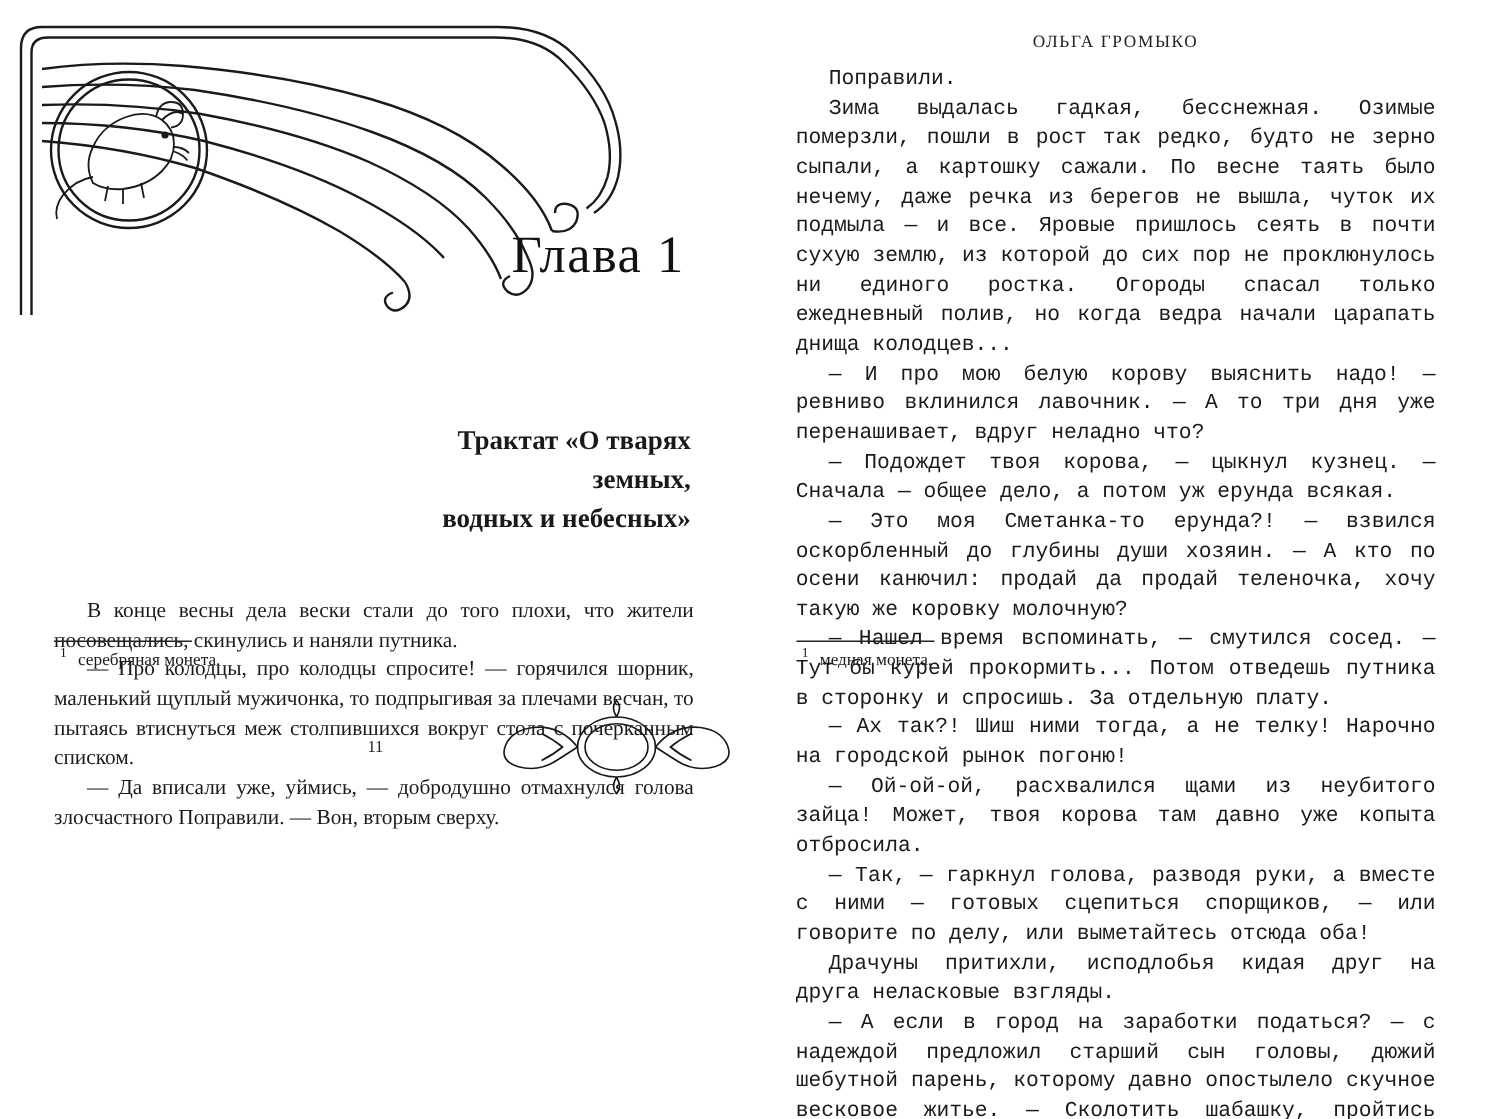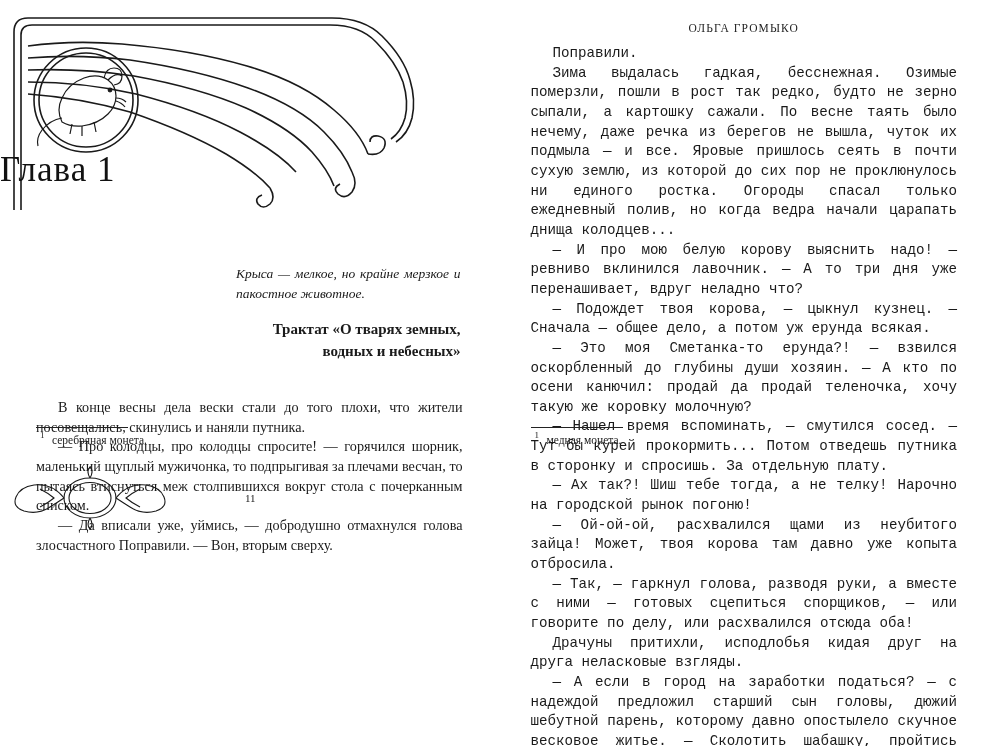--- a/index.html
+++ b/index.html
@@ -43,21 +43,21 @@
     height: 200px;
     pointer-events: none;
   }
 
   
   .chapter-title {
     position: absolute;
     left: 0;
     right: 44px;
     top: 150px;
-    text-align: left;
+    text-align: right;
     font-size: 35px;
     letter-spacing: 1px;
     font-family: "Liberation Serif", serif;
     color: #111;
   }
 
   
   .epigraph {
     position: absolute;
     left: 236px;
@@ -66,21 +66,21 @@
     text-align: justify;
     font-style: italic;
     font-size: 13.5px;
     line-height: 1.45;
   }
   .epigraph-source {
     margin-top: 16px;
     text-align: right;
     font-style: normal;
     font-weight: bold;
-    font-size: 15px;
+    font-size: 18px;
     line-height: 1.45;
   }
 
   
   .body-text {
     font-size: 14.2px;
     line-height: 1.385;
     text-align: justify;
     text-justify: inter-word;
     hyphens: manual;
@@ -150,21 +150,21 @@
 
   
   .folio {
     position: absolute;
     bottom: 6px;
     left: 0;
     right: 0;
     height: 72px;
     display: flex;
     align-items: center;
-    justify-content: flex-start;
+    justify-content: flex-end;
   }
   .folio-num {
     position: absolute;
     font-size: 11px;
     color: #222;
     letter-spacing: 0;
     top: 50%;
     left: 50%;
     transform: translate(-50%, -50%);
   }
@@ -210,21 +210,20 @@
               <path d="M104,84 Q110,84 114,88"></path>
               <path d="M104,87 Q110,89 113,93"></path>
             </g>
           </g>
         </svg>
       </div>
 
       <div class="chapter-title">Глава 1</div>
 
       <div class="epigraph">
-        <div>Крыса — мелкое, но крайне мерзкое и пакостное животное.</div>
         <div class="epigraph-source">
           <div>Трактат «О тварях земных,</div>
           <div>водных и небесных»</div>
         </div>
       </div>
 
       <div class="body-text">
         <p>В конце весны дела вески стали до того плохи, что жители посовещались, скинулись и наняли путника.</p>
         <p>— Про колодцы, про колодцы спросите! — горячился шорник, маленький щуплый мужичонка, то подпрыгивая за плечами весчан, то пытаясь втиснуться меж столпившихся вокруг стола с почерканным списком.</p>
         <p>— Да вписали уже, уймись, — добродушно отмахнулся голова злосчастного Поправили. — Вон, вторым сверху.</p>
@@ -259,23 +258,23 @@
 
       <div class="running-head">Ольга Громыко</div>
 
       <div class="body-text">
         <p>Поправили.</p>
         <p>Зима выдалась гадкая, бесснежная. Озимые померзли, пошли в рост так редко, будто не зерно сыпали, а картошку сажали. По весне таять было нечему, даже речка из берегов не вышла, чуток их подмыла — и все. Яровые пришлось сеять в почти сухую землю, из которой до сих пор не проклюнулось ни единого ростка. Огороды спасал только ежедневный полив, но когда ведра начали царапать днища колодцев...</p>
         <p>— И про мою белую корову выяснить надо! — ревниво вклинился лавочник. — А то три дня уже перенашивает, вдруг неладно что?</p>
         <p>— Подождет твоя корова, — цыкнул кузнец. — Сначала — общее дело, а потом уж ерунда всякая.</p>
         <p>— Это моя Сметанка-то ерунда?! — взвился оскорбленный до глубины души хозяин. — А кто по осени канючил: продай да продай теленочка, хочу такую же коровку молочную?</p>
         <p>— Нашел время вспоминать, — смутился сосед. — Тут бы курей прокормить... Потом отведешь путника в сторонку и спросишь. За отдельную плату.</p>
-        <p>— Ах так?! Шиш тебе тогда, а не телку! Нарочно на городской рынок погоню!</p>
+        <p>— Ах так?! Шиш ними тогда, а не телку! Нарочно на городской рынок погоню!</p>
         <p>— Ой-ой-ой, расхвалился щами из неубитого зайца! Может, твоя корова там давно уже копыта отбросила.</p>
-        <p>— Так, — гаркнул голова, разводя руки, а вместе с ними — готовых сцепиться спорщиков, — или говорите по делу, или расхвалился отсюда оба!</p>
+        <p>— Так, — гаркнул голова, разводя руки, а вместе с ними — готовых сцепиться спорщиков, — или говорите по делу, или выметайтесь отсюда оба!</p>
         <p>Драчуны притихли, исподлобья кидая друг на друга неласковые взгляды.</p>
         <p><span>— А если в город на заработки податься? — с надеждой предложил старший сын головы, дюжий шебутной парень, которому давно опостылело скучное весковое житье. — Сколотить шабашку, пройтись вдоль Камышовой Змеи... Может, плоты по ней погонять, в прошлом году за каждый сплав по шесть медек<sup class="fn-ref">1</sup> платили.</span></p>
       </div>
 
       <div class="footnote">
         <div class="rule"></div>
         <div class="fn-body">
           <span class="fn-marker">1</span>
           <span>медная монета.</span>
         </div>

